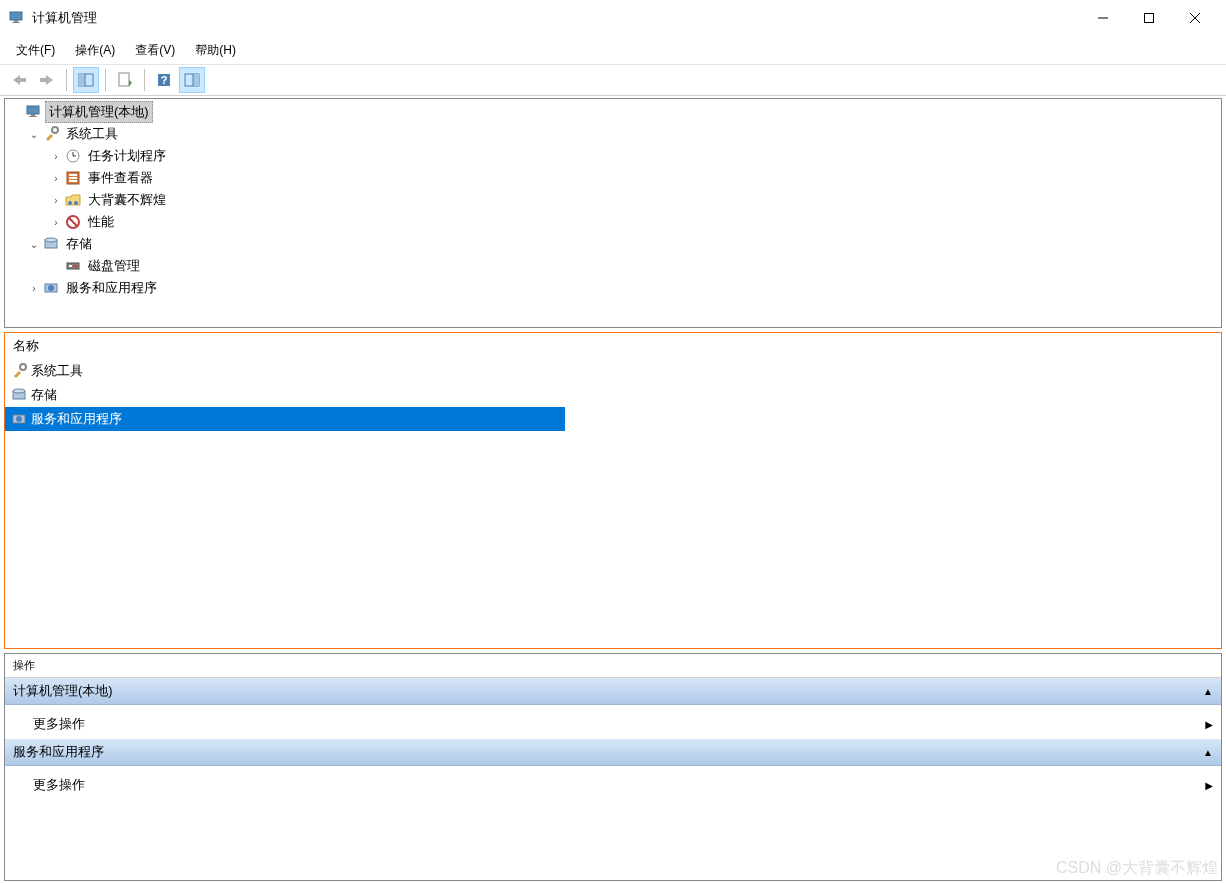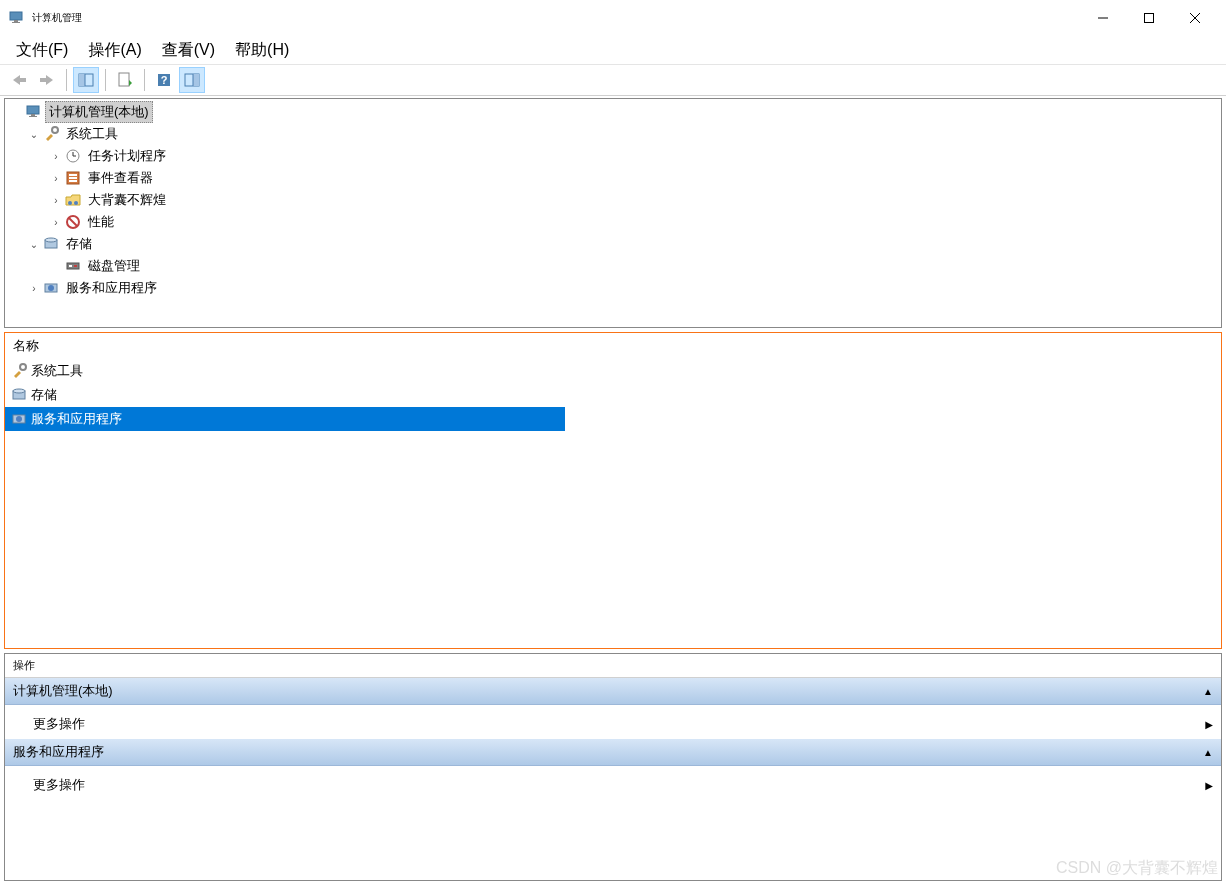--- a/index.html
+++ b/index.html
@@ -1,25 +1,25 @@
 <!DOCTYPE html>
 <html><head>
 <meta charset="utf-8">
 <style>
 * { box-sizing: border-box; margin: 0; padding: 0; font-family: "Microsoft YaHei", "Segoe UI", Tahoma, sans-serif; }
 body { background: #fff; font-size: 13px; color: #000; width: 1226px; height: 883px; overflow: hidden; position: relative; }
 
 .titlebar { display: flex; align-items: center; height: 36px; padding: 0 8px; background: #fff; }
 .titlebar .icon { width: 16px; height: 16px; margin-right: 8px; }
-.titlebar .title { flex: 0 0 auto; font-size: 10px; }
+.titlebar .title { flex: 0 0 auto; font-size: 13px; }
 .titlebar .spacer { flex: 1; }
 .win-ctl { width: 46px; height: 32px; display: flex; align-items: center; justify-content: center; color: #000; }
 
 .menubar { display: flex; align-items: center; height: 28px; padding: 0 6px; background: #fff; }
-.menubar .menu { padding: 3px 10px; font-size: 16px; }
+.menubar .menu { padding: 3px 10px; font-size: 12px; }
 
 .toolbar { display: flex; align-items: center; height: 32px; padding: 2px 6px; background: #fff; border-top: 1px solid #e5e5e5; border-bottom: 1px solid #d0d0d0; gap: 2px; }
 .toolbtn { width: 26px; height: 26px; display: flex; align-items: center; justify-content: center; border: 1px solid transparent; }
 .toolbtn.active { background: #cce8ff; border: 1px solid #99d1ff; }
 .toolbtn.disabled { opacity: 0.5; pointer-events: none; }
 .toolsep { width: 1px; height: 22px; background: #c0c0c0; margin: 0 4px; }
 
 .content { display: flex; height: calc(100% - 96px); padding: 2px 4px; gap: 4px; flex-direction: column; }
 
 .tree-panel { flex: 0 0 230px; border: 1px solid #888; background: #fff; overflow: auto; padding-top: 2px; }

